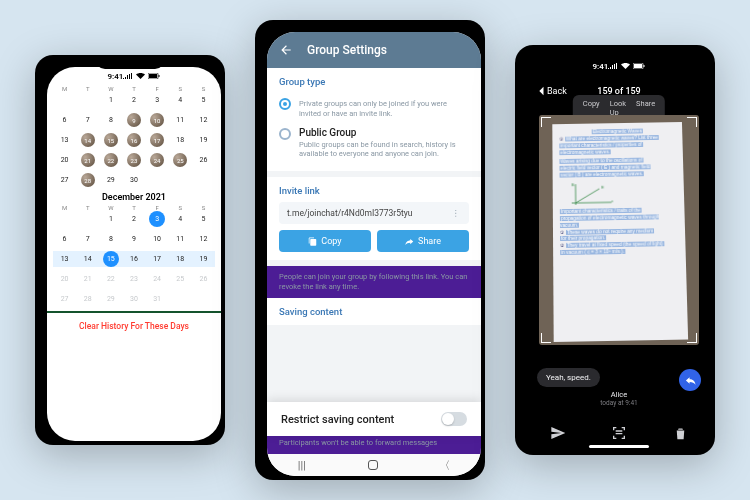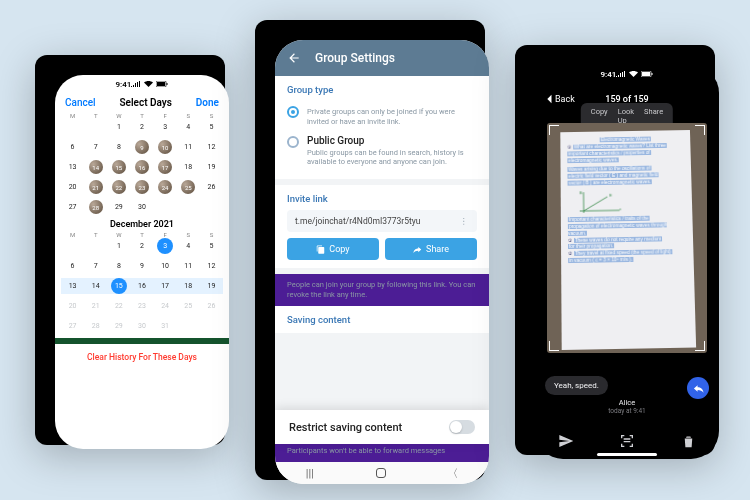--- a/index.html
+++ b/index.html
@@ -11,22 +11,22 @@
     font-family: -apple-system, BlinkMacSystemFont, "Segoe UI", Roboto, sans-serif;
     display: flex;
     justify-content: center;
     align-items: center;
     gap: 30px;
   }
 
   
   .phone {
     background: #000;
-    border-radius: 12px;
-    padding: 20px;
+    border-radius: 18px;
+    padding: 12px;
     position: relative;
     box-shadow: 0 10px 40px rgba(0,0,0,0.25);
   }
   .screen {
     background: #fff;
     border-radius: 28px;
     overflow: hidden;
     position: relative;
   }
   .phone-left  { width: 190px; height: 390px; }
@@ -93,21 +93,21 @@
     width:16px; height:16px; border-radius:50%;
     background:#1e90ff; color:#fff; display:flex; align-items:center; justify-content:center;
   }
   .cell.range { background: rgba(30,144,255,0.12); }
   .clear-link {
     color: #ff3b30;
     font-size: 8.5px;
     font-weight: 500;
     text-align: center;
     padding: 8px 0;
-    border-top: 6px solid #14532d;
+    border-top: 2px solid #14532d;
     margin-top: 4px;
   }
 
   
   .gs-top {
     background: #5d7b93;
     color: #fff;
     height: 36px;
     display:flex;
     align-items:center;
@@ -235,25 +235,20 @@
           </svg>
         <svg width="9" height="6" viewBox="0 0 9 6">
             <path fill="#000" d="M4.5 6 0 1.5C2.5-0.5 6.5-0.5 9 1.5z"></path>
           </svg>
         <svg width="12" height="6" viewBox="0 0 12 6">
             <rect x="0" y="0" width="10" height="6" rx="1" fill="none" stroke="#000" stroke-width="0.7"></rect>
             <rect x="1" y="1" width="8" height="4" fill="#000"></rect>
             <rect x="10.5" y="2" width="1" height="2" fill="#000"></rect>
           </svg>
       </div>
-    </div>
-    <div class="cal-header">
-      <span class="action">Cancel</span>
-      <span class="title">Select Days</span>
-      <span class="action" style="font-weight:600">Done</span>
     </div>
 
     <div class="grid" id="wd1">
         <div class="wd">M</div>
         <div class="wd">T</div>
         <div class="wd">W</div>
         <div class="wd">T</div>
         <div class="wd">F</div>
         <div class="wd">S</div>
         <div class="wd">S</div>

